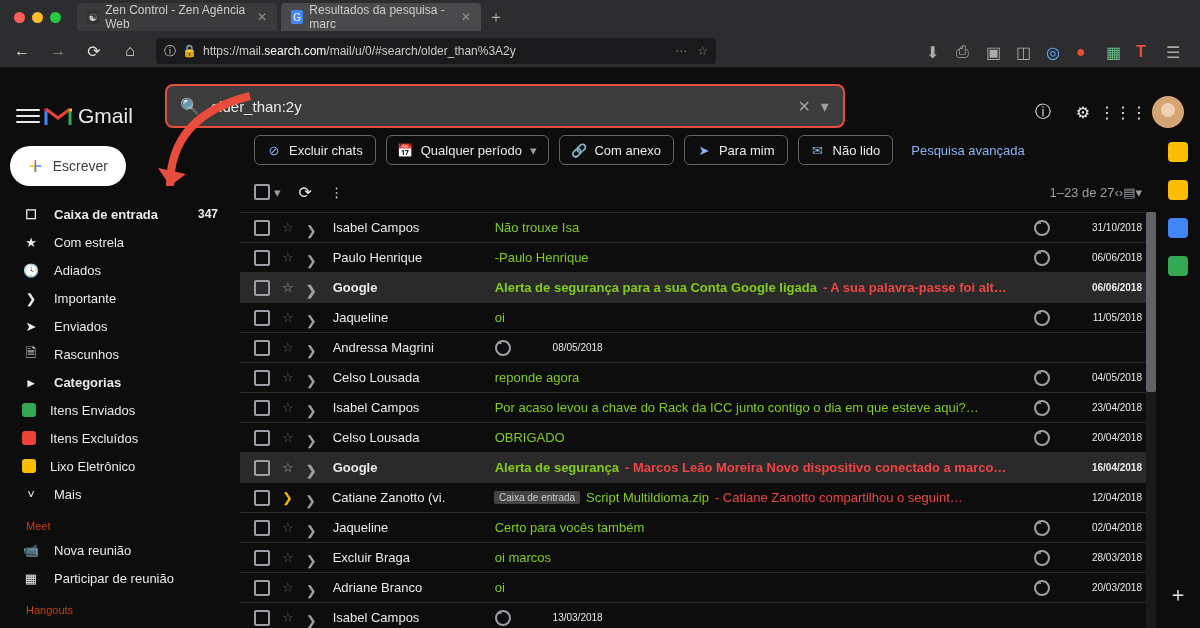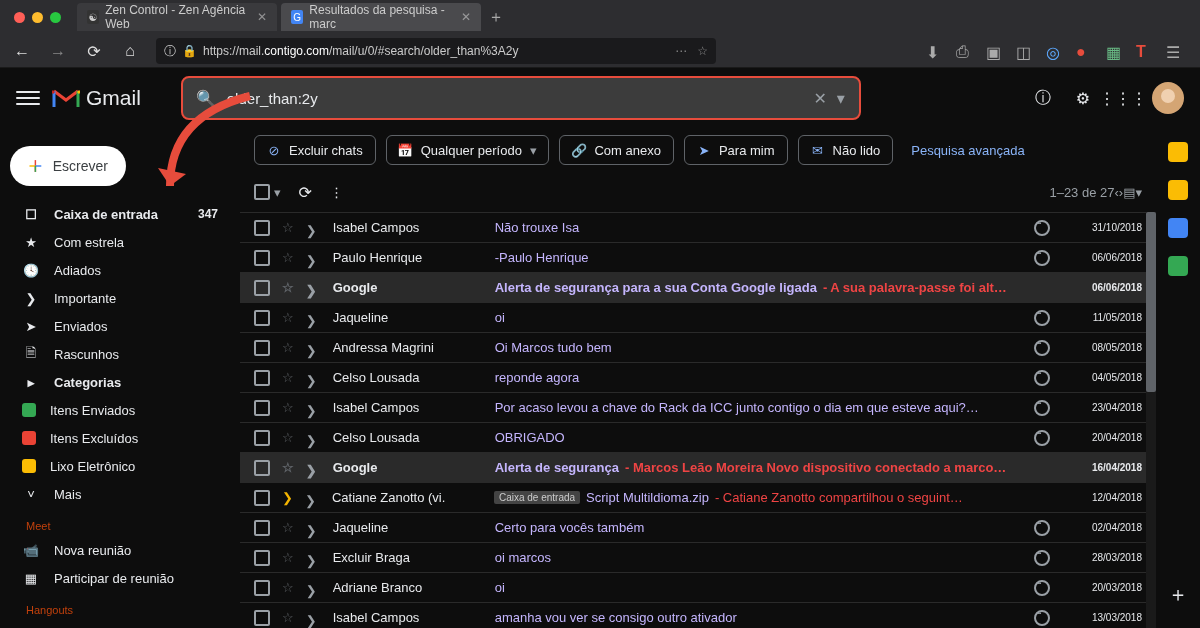--- a/index.html
+++ b/index.html
@@ -19,21 +19,21 @@
 .url-bar { height:34px; display:flex; align-items:center; gap:8px; padding:0 8px; }
 .nav-btn { width:28px; height:28px; display:flex; align-items:center; justify-content:center; color:#888; border-radius:4px; }
 .nav-btn.enabled { color:#ddd; }
 .url-field { flex:1; max-width:560px; height:26px; background:#1a1a1c; border-radius:4px; display:flex; align-items:center; padding:0 8px; font-size:12px; color:#ccc; gap:6px; margin-left:4px; }
 .url-text b { color:#fff; font-weight:400; }
 .url-icons { margin-left:auto; display:flex; gap:10px; color:#888; }
 .chrome-right { margin-left:auto; display:flex; gap:14px; padding-right:10px; color:#aaa; align-items:center; }
 .chrome-right svg, .chrome-right span { width:16px; height:16px; }
 
 
-.gmail-header { height:60px; display:flex; align-items:center; padding:0 16px; gap:12px; background:#0d0d0d; }
+.gmail-header { height:60px; display:flex; align-items:flex-end; padding:0 16px; gap:4px; background:#0d0d0d; }
 .hamburger { width:24px; height:24px; display:flex; flex-direction:column; justify-content:center; gap:4px; }
 .hamburger span { height:2px; background:#e8eaed; border-radius:1px; }
 .gmail-logo { display:flex; align-items:center; gap:6px; font-size:21px; color:#e8eaed; }
 .logo-M { width:28px; height:22px; position:relative; }
 .search-wrap { flex:1; max-width:680px; margin-left:28px; position:relative; }
 .search-box { height:44px; background:#3c3c3c; border-radius:8px; display:flex; align-items:center; padding:0 14px; gap:10px; border:2px solid #e74c3c; }
 .search-input { flex:1; background:none; border:none; color:#e8eaed; font-size:15px; outline:none; }
 .header-right { margin-left:auto; display:flex; align-items:center; gap:18px; color:#e8eaed; }
 .hdr-icon { width:22px; height:22px; display:flex; align-items:center; justify-content:center; }
 .avatar { width:32px; height:32px; border-radius:50%; background:#d4a574; display:flex; align-items:center; justify-content:center; overflow:hidden; }
@@ -63,21 +63,21 @@
 .list-area { position:absolute; left:240px; right:44px; top:172px; bottom:0; }
 .toolbar { height:40px; display:flex; align-items:center; padding:0 14px; gap:18px; font-size:13px; color:#e8eaed; }
 .toolbar .tb-right { margin-left:auto; display:flex; align-items:center; color:#9aa0a6; }
 .checkbox { width:16px; height:16px; border:2px solid #9aa0a6; border-radius:2px; }
 .rows { position:absolute; top:40px; left:0; right:0; bottom:0; overflow:hidden; }
 .row { height:30px; display:flex; align-items:center; padding:0 14px; gap:12px; border-top:1px solid #2a2a2a; font-size:13px; }
 .row.bold { font-weight:bold; }
 .row.hl { background:#2a2a2a; }
 .sender { width:150px; white-space:nowrap; overflow:hidden; text-overflow:ellipsis; color:#e8eaed; }
 .subj-wrap { flex:1; white-space:nowrap; overflow:hidden; text-overflow:ellipsis; display:flex; gap:6px; align-items:center; }
-.subj { color:#c4b5fd; }
+.subj { color:#84cc16; }
 .snip { color:#ef4444; }
 .inbox-tag { background:#444; font-size:10px; padding:1px 5px; border-radius:2px; color:#ccc; }
 .date { width:80px; text-align:right; font-size:10px; }
 .hangout-icon { width:16px; height:16px; border:2px solid #9aa0a6; border-radius:50%; position:relative; }
 .hangout-icon::after { content:"•••"; position:absolute; top:-2px; left:1px; font-size:6px; letter-spacing:-1px; color:#9aa0a6; }
 .star { color:#5f6368; }
 .star.on { color:#f4b400; }
 .tag-icon { width:15px; height:10px; background:none; color:#9aa0a6; }
 .scrollbar-track { position:absolute; right:44px; top:212px; width:10px; bottom:0; background:#1a1a1a; }
 .scrollbar-thumb { width:10px; height:180px; background:#5f6368; border-radius:2px; }
@@ -110,21 +110,21 @@
     <div class="newtab">＋</div>
   </div>
   <div class="url-bar">
     <div class="nav-btn enabled">←</div>
     <div class="nav-btn">→</div>
     <div class="nav-btn enabled">⟳</div>
     <div class="nav-btn enabled">⌂</div>
     <div class="url-field">
       <span>ⓘ</span>
       <span>🔒</span>
-      <span class="url-text">https://mail.<b>contigo.com</b>/mail/u/0/#search/older_than%3A2y</span>
+      <span class="url-text">https://mail.<b>search.com</b>/mail/u/0/#search/older_than%3A2y</span>
       <div class="url-icons">
         <span>⋯</span>
         <span>☆</span>
       </div>
     </div>
     <div class="chrome-right">
       <span>⬇</span>
       <span>⎙</span>
       <span>▣</span>
       <span>◫</span>
@@ -338,24 +338,20 @@
           <span class="snip"></span>
         </span>
         <span class="hangout-icon"></span>
         <span class="date">11/05/2018</span>
       </div>
       <div class="row">
         <div class="checkbox"></div>
         <span class="star ">☆</span>
         <span class="tag-icon">❯</span>
         <span class="sender">Andressa Magrini</span>
-        <span class="subj-wrap">
-          <span class="subj">Oi Marcos tudo bem</span>
-          <span class="snip"></span>
-        </span>
         <span class="hangout-icon"></span>
         <span class="date">08/05/2018</span>
       </div>
       <div class="row">
         <div class="checkbox"></div>
         <span class="star ">☆</span>
         <span class="tag-icon">❯</span>
         <span class="sender">Celso Lousada</span>
         <span class="subj-wrap">
           <span class="subj">reponde agora</span>
@@ -445,24 +441,20 @@
           <span class="snip"></span>
         </span>
         <span class="hangout-icon"></span>
         <span class="date">20/03/2018</span>
       </div>
       <div class="row">
         <div class="checkbox"></div>
         <span class="star ">☆</span>
         <span class="tag-icon">❯</span>
         <span class="sender">Isabel Campos</span>
-        <span class="subj-wrap">
-          <span class="subj">amanha vou ver se consigo outro ativador</span>
-          <span class="snip"></span>
-        </span>
         <span class="hangout-icon"></span>
         <span class="date">13/03/2018</span>
       </div>
     </div>
 </div>
 
 <div class="scrollbar-track">
   <div class="scrollbar-thumb"></div>
 </div>
 

